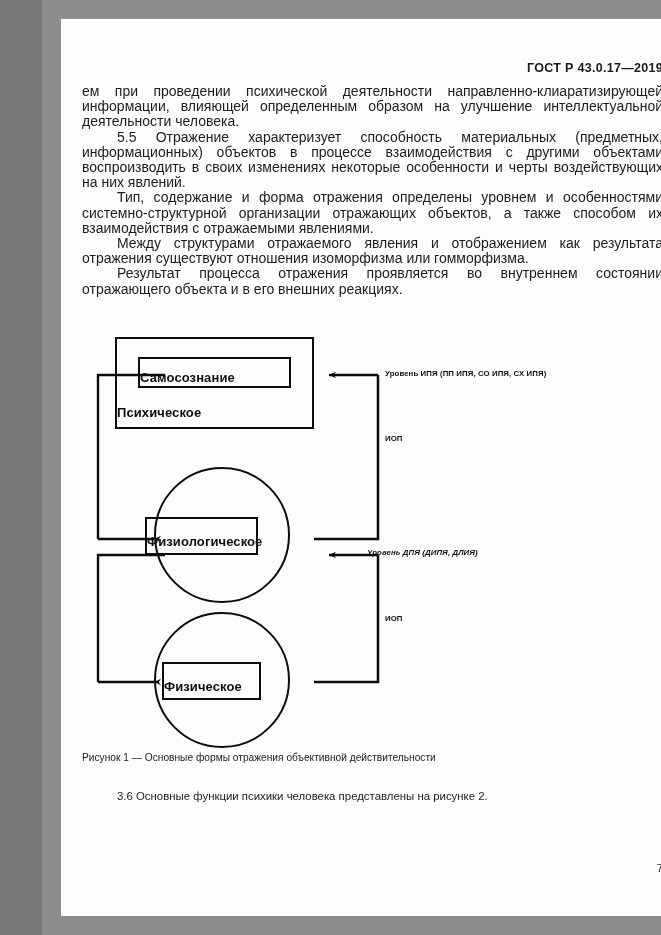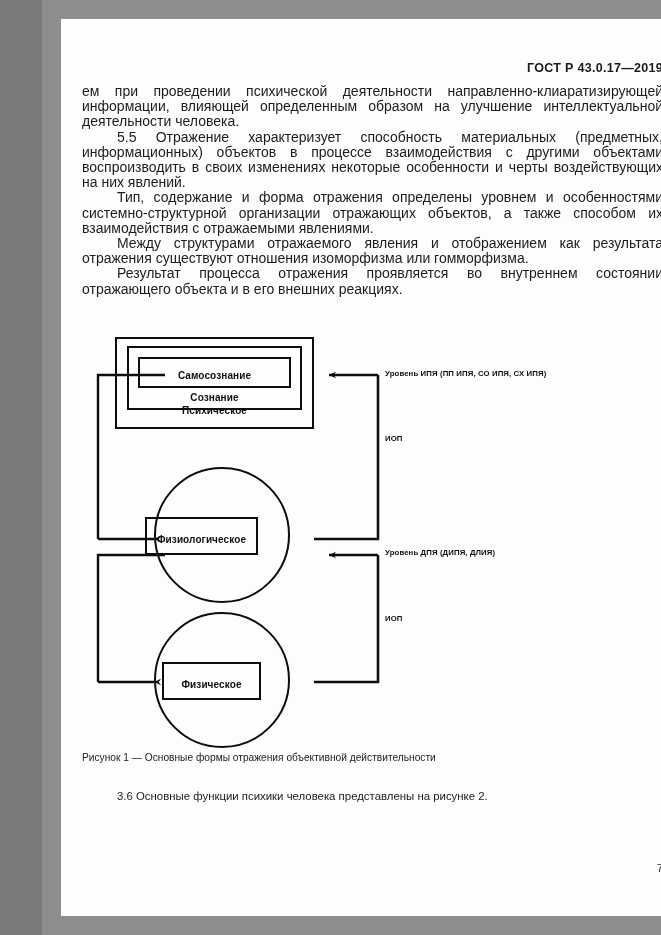--- a/index.html
+++ b/index.html
@@ -98,22 +98,22 @@
   .box {
     position: absolute;
     box-sizing: border-box;
     background: transparent;
     border: 2.2px solid #0d0d0d;
   }
   .box-label {
     position: absolute;
     left: 0;
     width: 100%;
-    text-align: center;
-    font-size: 10px;
+    text-align: left;
+    font-size: 13px;
     font-weight: bold;
     color: #101010;
     letter-spacing: 0.1px;
     white-space: nowrap;
   }
   .circle {
     position: absolute;
     box-sizing: border-box;
     border: 2.2px solid #0d0d0d;
     border-radius: 50%;
@@ -215,43 +215,40 @@
           <g stroke="#0d0d0d" stroke-width="2.2" fill="none">
             <path d="M296,66 L296,230"></path>
             <path d="M296,246 L296,373"></path>
           </g>
         </svg>
 
         <div class="box" style="left:33px; top:28px; width:199px; height:92px;">
           <div class="box-label" style="top:66px;">Психическое</div>
         </div>
 
-        <div class="box" style="left:45px; top:37px; width:175px; height:64px;">
-          <div class="box-label" style="top:44px;">Сознание</div>
-        </div>
 
         <div class="box" style="left:56px; top:48px; width:153px; height:31px;">
           <div class="box-label" style="top:11px;">Самосознание</div>
         </div>
 
         <div class="circle" style="left:72px; top:158px; width:136px; height:136px;"></div>
         <div class="box" style="left:63px; top:208px; width:113px; height:38px;">
           <div class="box-label" style="top:15px;">Физиологическое</div>
         </div>
 
         <div class="circle" style="left:72px; top:303px; width:136px; height:136px;"></div>
         <div class="box" style="left:80px; top:353px; width:99px; height:38px;padding-left:33px;">
           <div class="box-label" style="top:15px;">Физическое</div>
         </div>
 
         <div class="side-label" style="left:303px; top:60px;">Уровень ИПЯ (ПП ИПЯ, СО ИПЯ, СХ ИПЯ)</div>
 
         <div class="side-label" style="left:303px; top:125px;">ИОП</div>
 
-        <div class="side-label" style="left:303px; top:239px;">Уровень ДПЯ (ДИПЯ, ДЛИЯ)</div>
+        <div class="side-label" style="left:285px; top:239px;font-style:italic;">Уровень ДПЯ (ДИПЯ, ДЛИЯ)</div>
 
         <div class="side-label" style="left:303px; top:305px;">ИОП</div>
 
       </div>
 
       <div class="fig-caption">Рисунок 1 — Основные формы отражения объективной действительности</div>
     </div>
 
     <div class="after-text">
       <p class="indent">3.6  Основные функции психики человека представлены на рисунке 2.</p>

